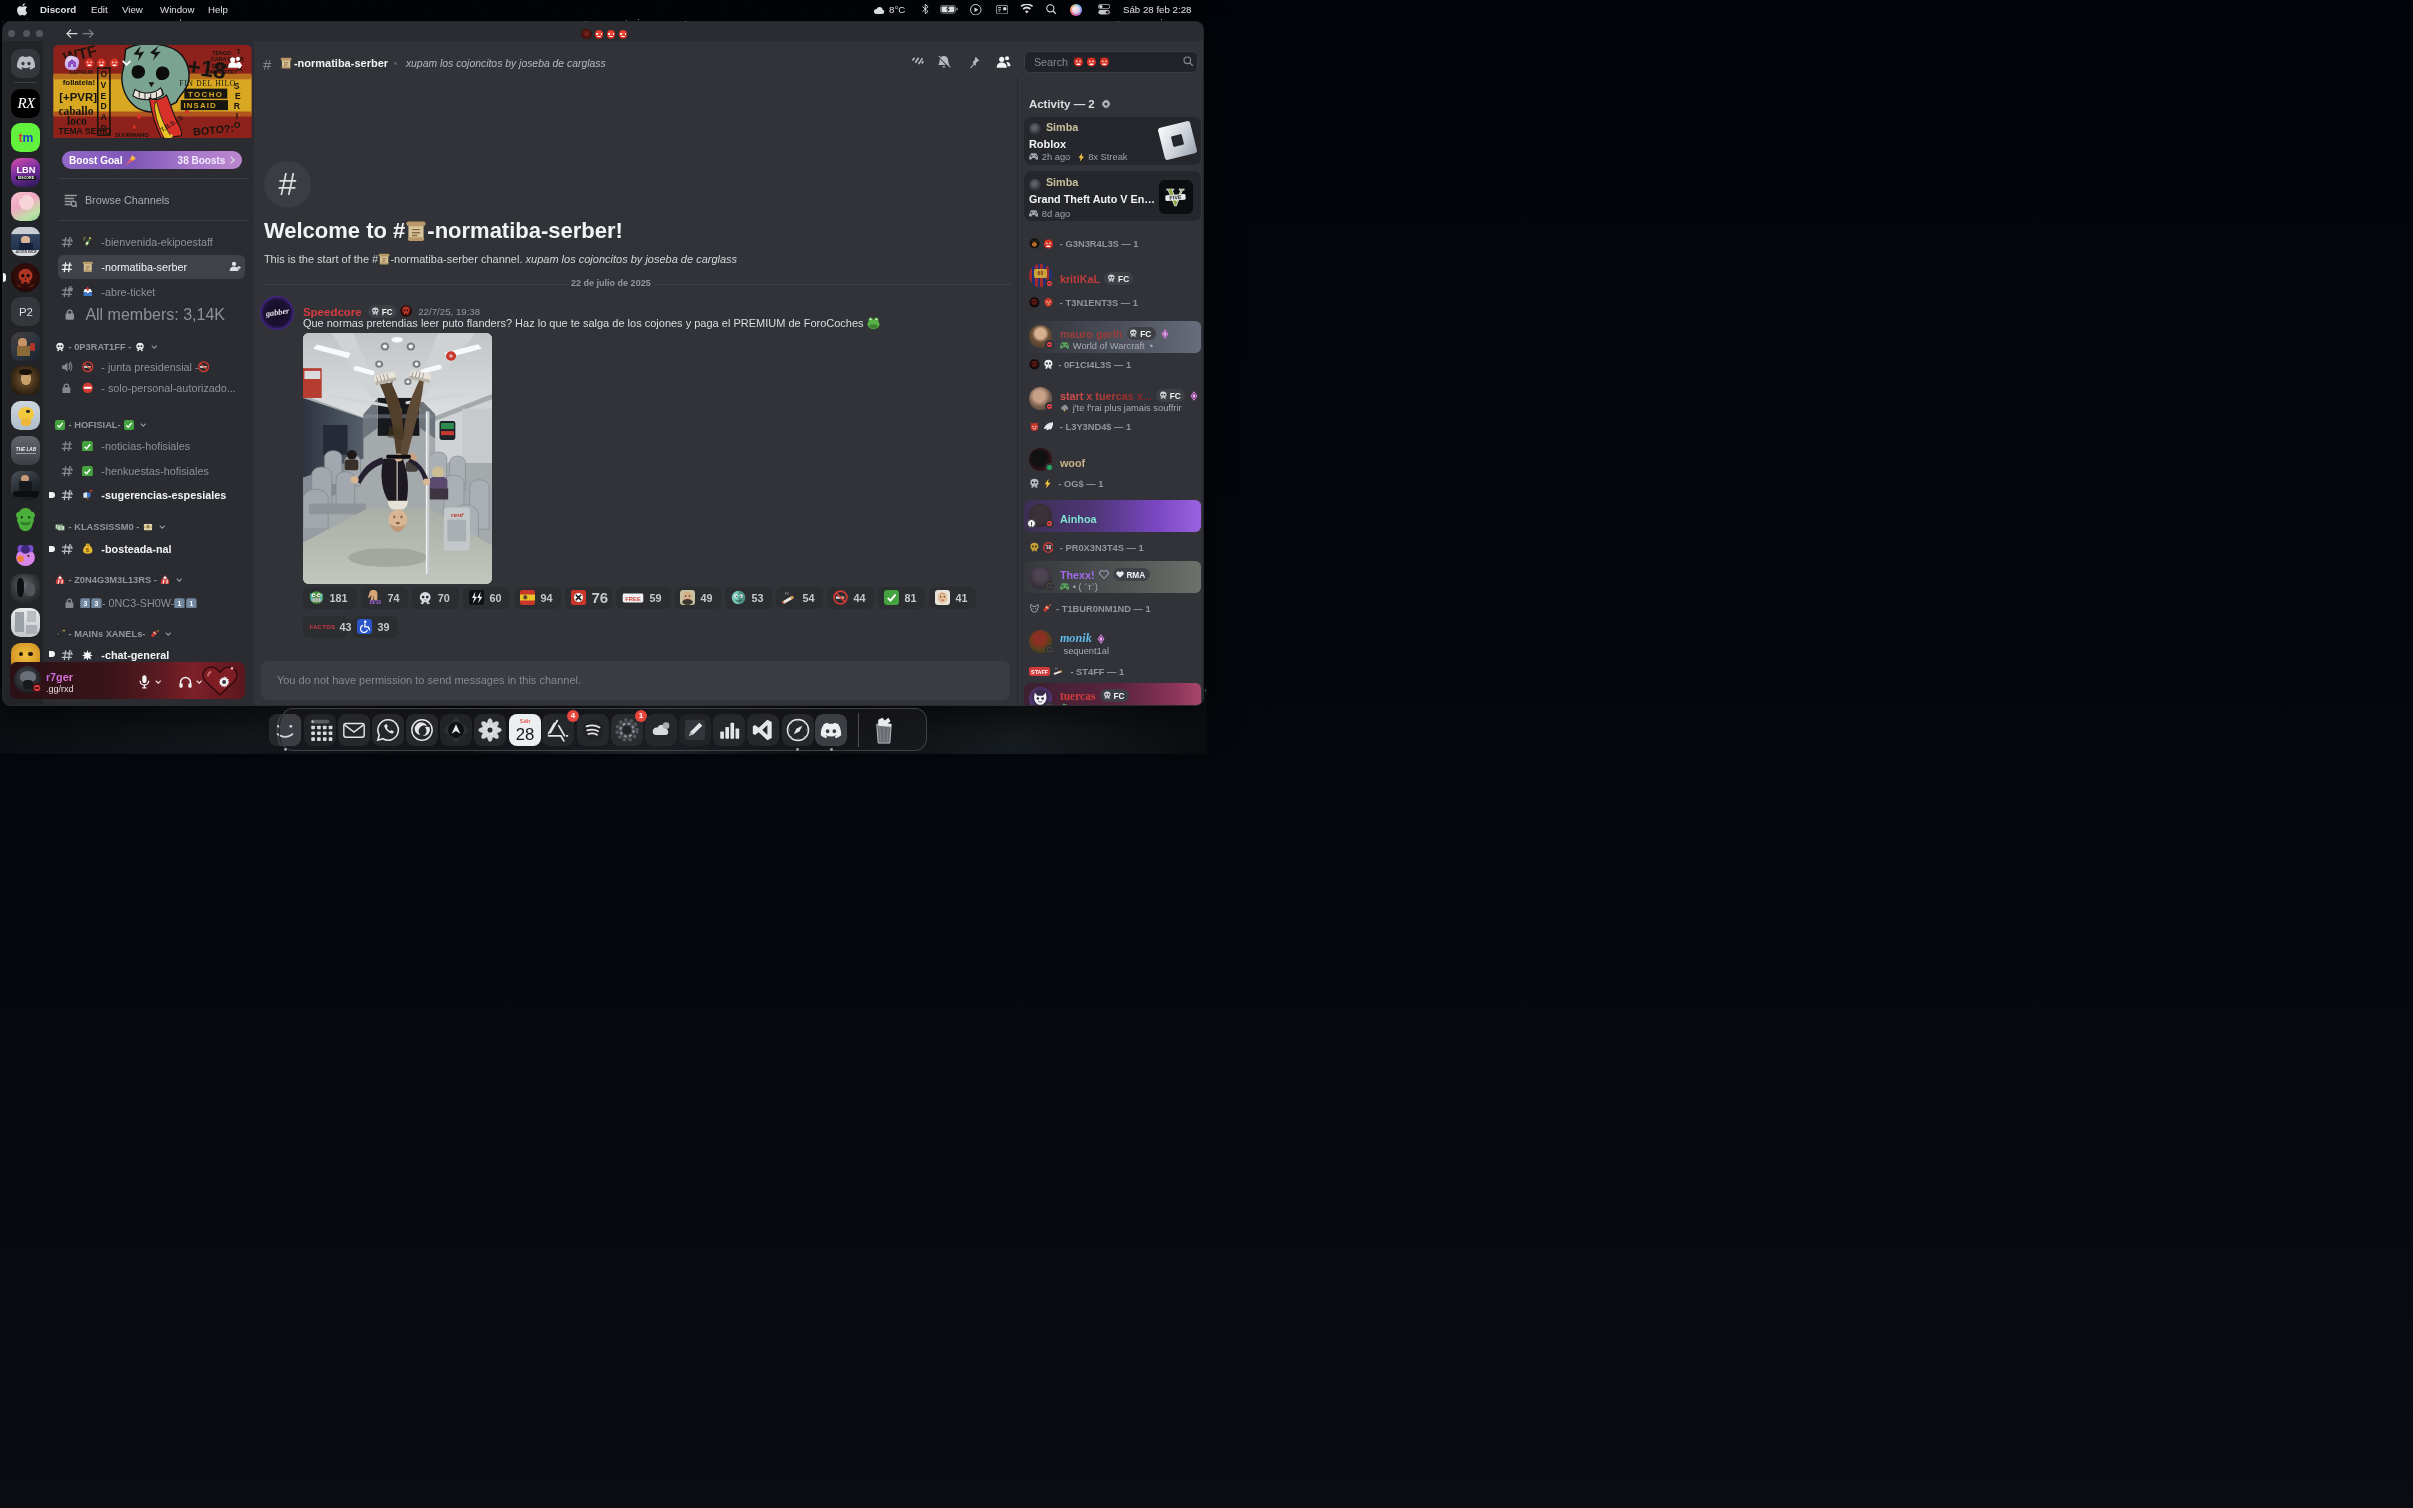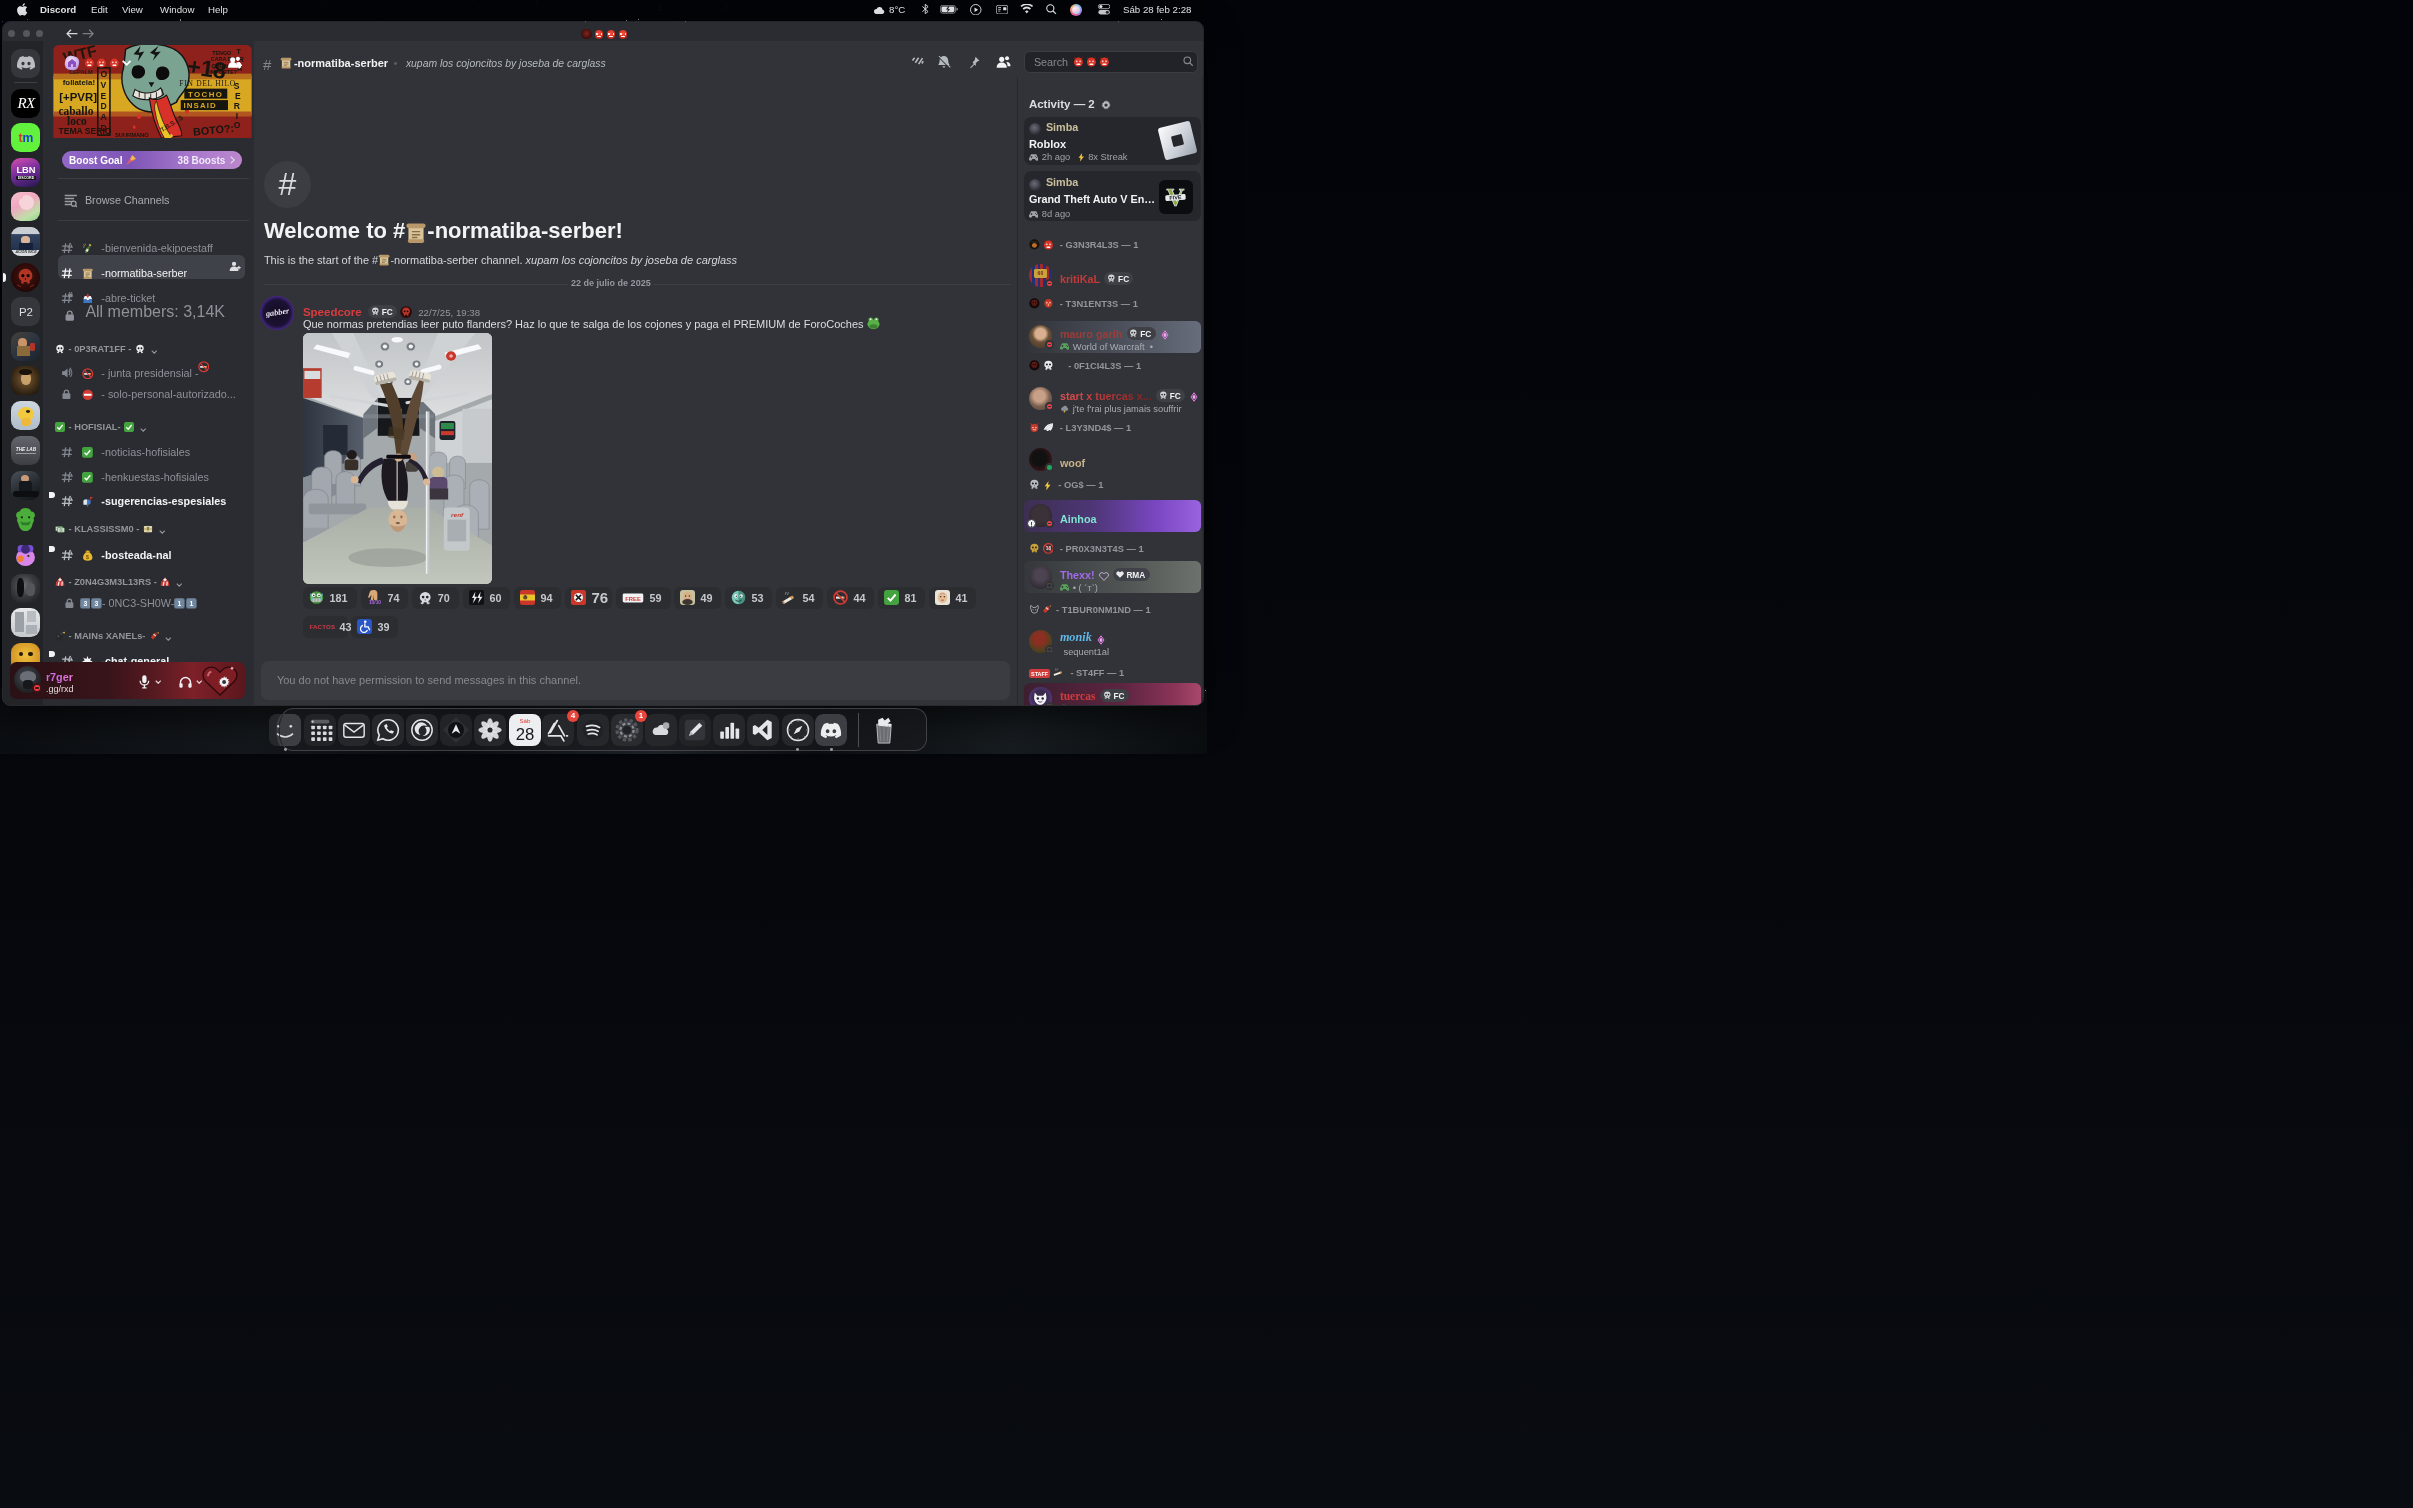--- a/index.html
+++ b/index.html
@@ -1,16 +1,16 @@
 <!DOCTYPE html>
 <html style="font-size:11.5px"><head><meta charset="utf-8"><style>
 *{margin:0;padding:0;box-sizing:border-box}
 html,body{width:1207px;height:754px;overflow:hidden;background:#04060a;font-family:"Liberation Sans",sans-serif;-webkit-font-smoothing:antialiased}
 .abs{position:absolute}
-.flex{display:flex;align-items:flex-end}
+.flex{display:flex;align-items:center}
 svg{display:block}
 </style></head><body>
 <div class="abs" style="inset:0;background:linear-gradient(180deg,#020409 0%,#05070c 55%,#090c10 100%)"></div>
 <div class="abs" style="left:0;top:688px;width:1207px;height:66px;background:linear-gradient(110deg,#0a0d11 0%,#14181c 22%,#090c0f 38%,#1e2327 55%,#0b0e11 68%,#171c20 84%,#0a0d10 100%)"></div>
 <i class="abs" style="left:70px;top:1.4px;width:0.7px;height:0.7px;background:#cfd6df;border-radius:50%;opacity:0.35"></i>
 <i class="abs" style="left:746px;top:0.7px;width:1.4px;height:1.4px;background:#cfd6df;border-radius:50%;opacity:0.35"></i>
 <i class="abs" style="left:353px;top:1.4px;width:0.7px;height:0.7px;background:#cfd6df;border-radius:50%;opacity:0.5"></i>
 <i class="abs" style="left:927px;top:14.4px;width:1.4px;height:1.4px;background:#cfd6df;border-radius:50%;opacity:0.35"></i>
 <i class="abs" style="left:325px;top:0.7px;width:0.7px;height:0.7px;background:#cfd6df;border-radius:50%;opacity:0.9"></i>
 <i class="abs" style="left:212px;top:2.2px;width:0.7px;height:0.7px;background:#cfd6df;border-radius:50%;opacity:0.35"></i>
@@ -1354,21 +1354,21 @@
       </span>
       <span style="display:inline-block;flex:none;width:10.8px;height:10.8px;position:relative;">
         <svg width="10.8" height="10.8" viewBox="0 0 16 16">
           <path fill="#e8eaed" d="M8 1a6 6 0 0 1 6 6c0 2-1 3.4-2.4 4.2l.2 2.3-2 .8-.3-1.8h-3l-.3 1.8-2-.8.2-2.3C3 10.4 2 9 2 7a6 6 0 0 1 6-6z"></path>
           <circle cx="5.7" cy="6.8" r="1.5" fill="#222"></circle>
           <circle cx="10.3" cy="6.8" r="1.5" fill="#222"></circle>
           <path fill="#222" d="M7.3 9.5 8 11l.7-1.5z"></path>
           <path stroke="#e8eaed" stroke-width="1.2" d="M3 13l2.5 1.5M13 13l-2.5 1.5"></path>
         </svg>
       </span>
-      <span style="margin-left:12px">- 0F1CI4L3S — 1</span>
+      <span style="margin-left:2px">- 0F1CI4L3S — 1</span>
     </div>
     <div class="abs" style="left:1026px;top:365px;width:23px;height:23px;border-radius:50%;overflow:hidden;background:radial-gradient(circle at 45% 40%,#c8a088 0 30%,#7a6050 55%,#4c4038 100%)"></div>
     <div class="abs" style="left:1042px;top:380px;width:9.3px;height:9.3px;background:#f23f43;border-radius:50%;border:2.2px solid #313338">
       <i class="abs" style="left:1.1px;top:2px;width:2.9px;height:1.1px;background:#313338;border-radius:0.7px"></i>
     </div>
     <div class="abs flex" style="left:1057px;top:367px;height:13px;white-space:nowrap;gap:4.3px">
       <span style="font-size:10.8px;font-weight:600;background:linear-gradient(90deg,#e05252 0%,#a03030 70%,#7a2020 100%);-webkit-background-clip:text;background-clip:text;color:transparent">start x tuercas x...</span>
       <span style="display:inline-flex;align-items:center;background:#3e4046;border-radius:6.5px;height:13px;padding:0 4.3px 0 2.9px;gap:2.2px;flex:none">
         <span style="display:inline-block;flex:none;width:8.6px;height:8.6px;position:relative;">
           <svg width="8.6" height="8.6" viewBox="0 0 16 16">

